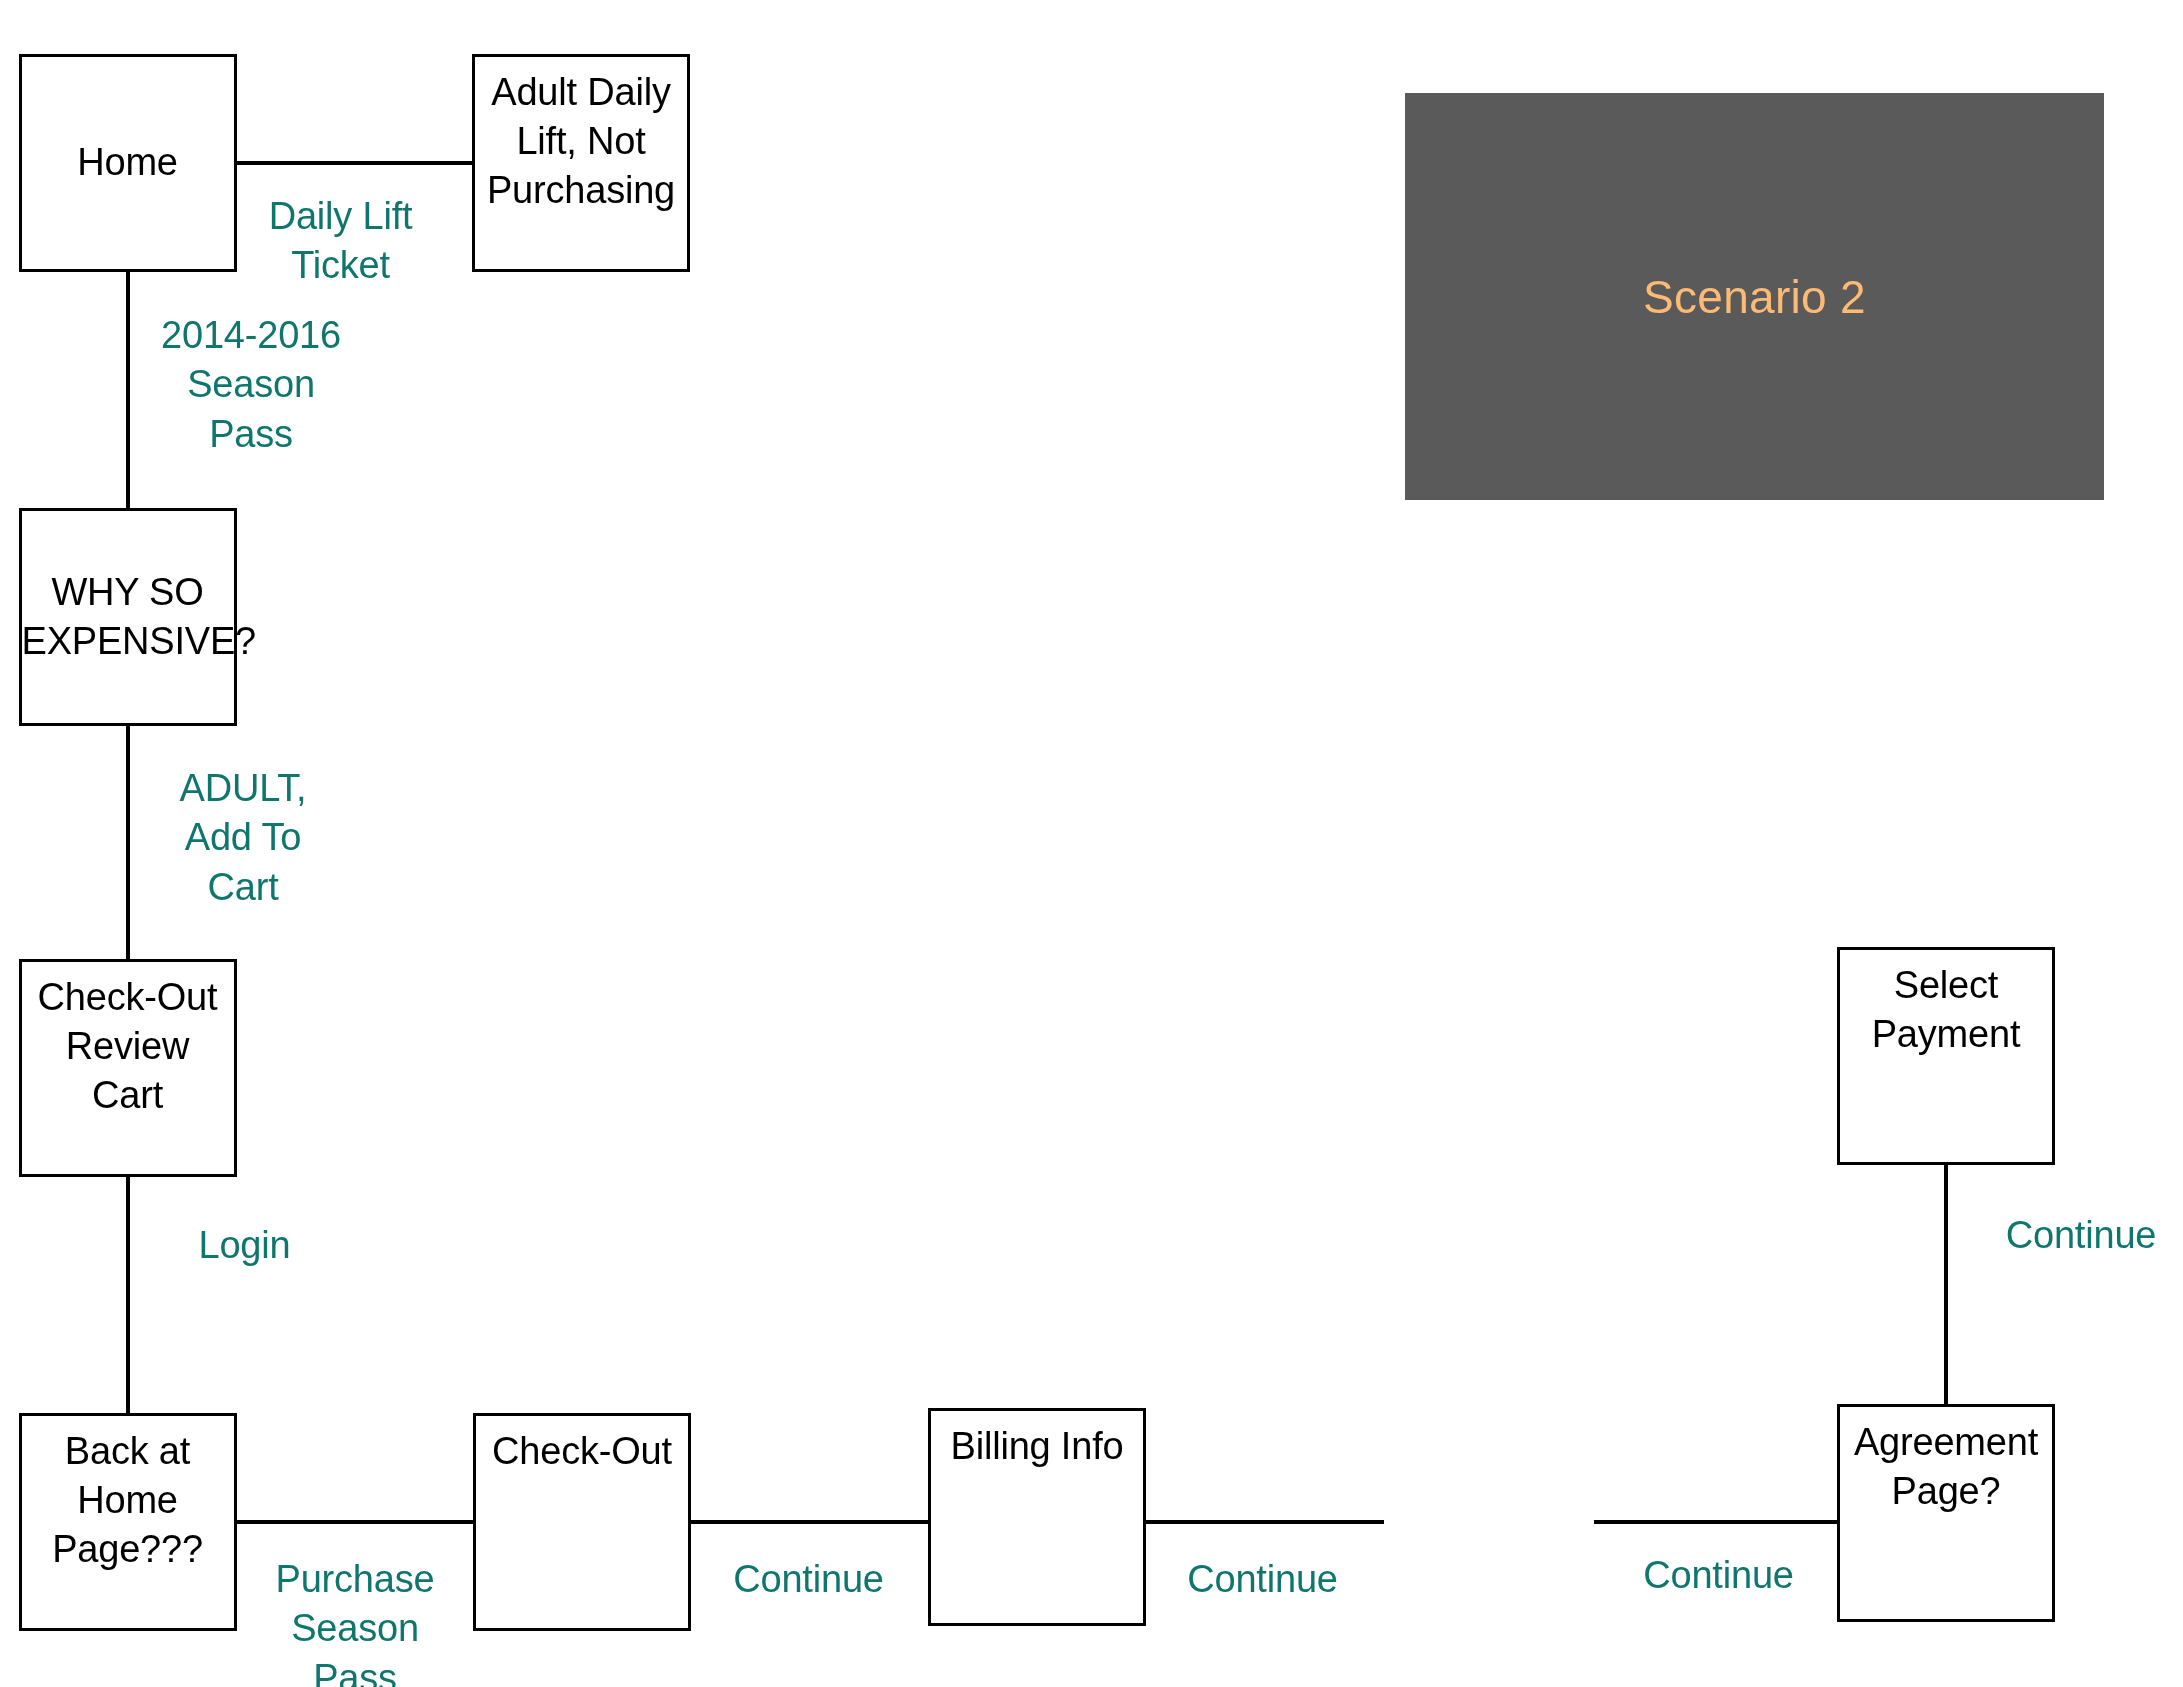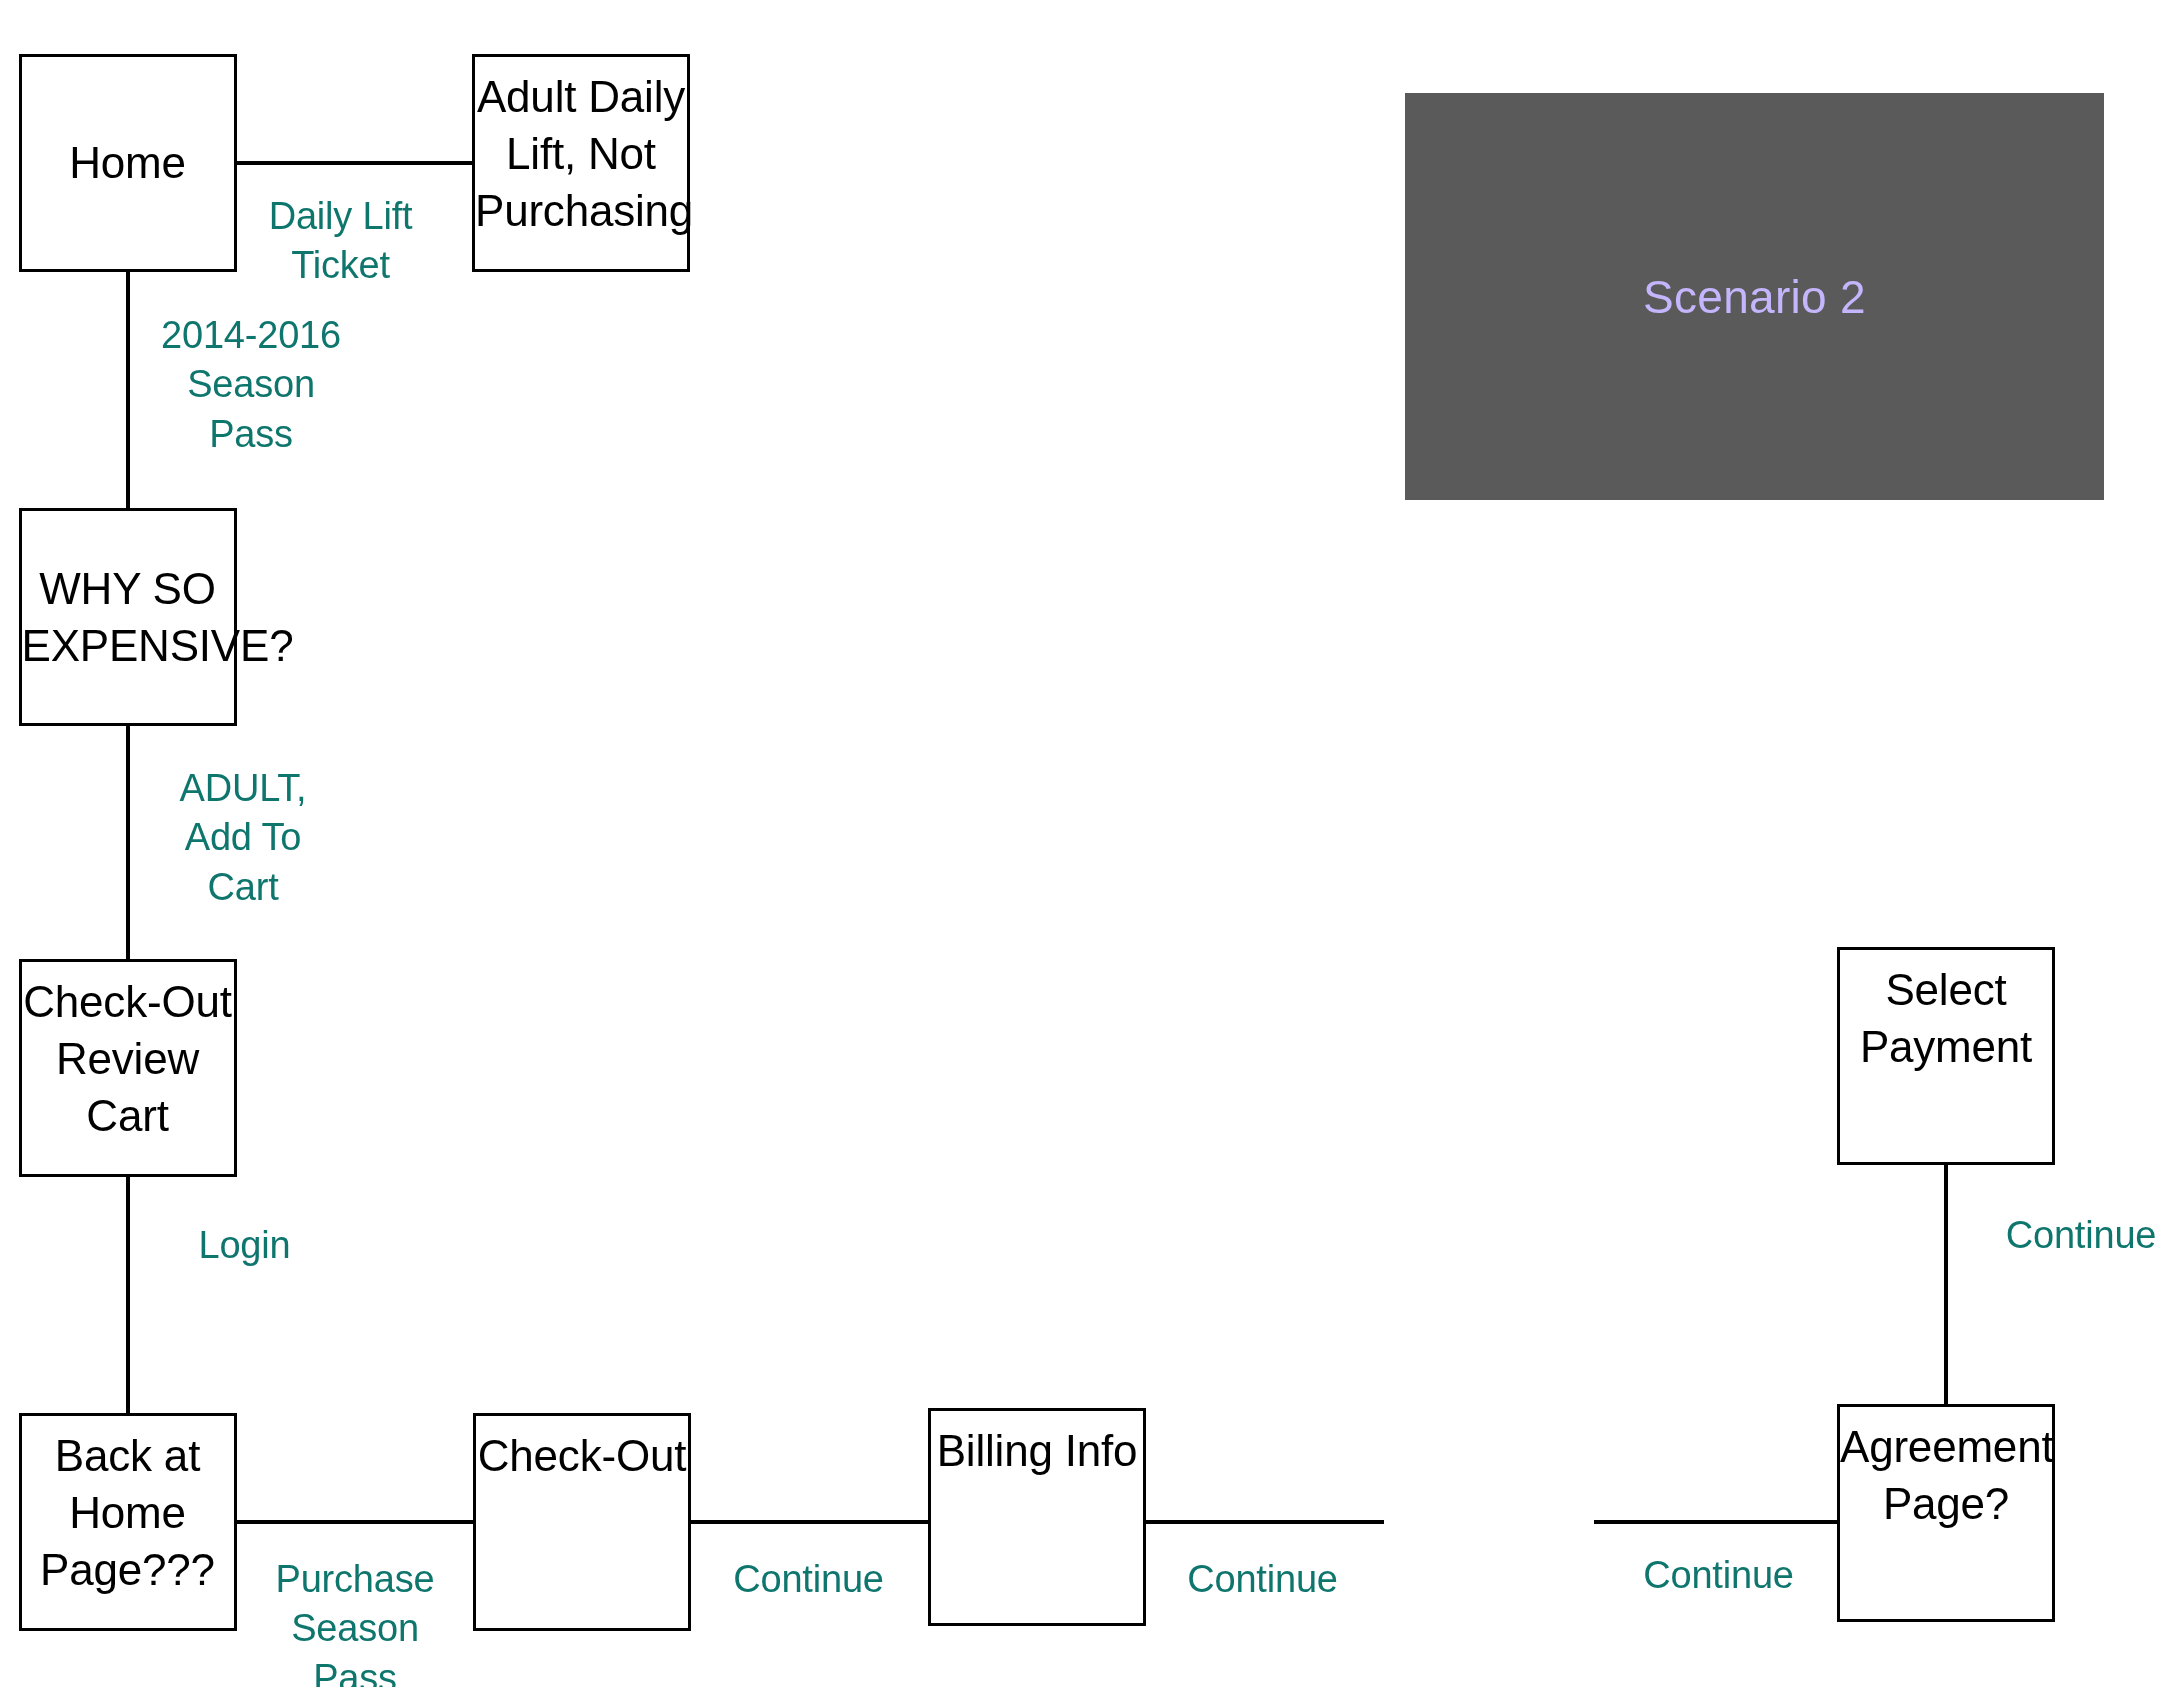--- a/index.html
+++ b/index.html
@@ -23,21 +23,21 @@
     box-sizing: border-box;
     background: #ffffff;
     border: 3.3px solid #000000;
     display: flex;
     justify-content: center;
     align-items: flex-start;
     z-index: 3;
   }
   .node-label {
     font-family: "Liberation Sans", sans-serif;
-    font-size: 44px;
+    font-size: 38px;
     line-height: 1.30;
     color: #000000;
     text-align: center;
     padding-top: 10.6px;
     width: 100%;
     white-space: pre-line;
     font-weight: 400;
     letter-spacing: -0.2px;
   }
   .node.center-v .node-label {
@@ -65,21 +65,21 @@
     position: absolute;
     box-sizing: border-box;
     display: flex;
     align-items: center;
     justify-content: center;
     z-index: 2;
   }
   .scenario-title {
     font-family: "Liberation Sans", sans-serif;
     font-size: 46px;
-    color: #c4b5fd;
+    color: #fdba74;
     text-align: center;
     letter-spacing: 0.3px;
     font-weight: 400;
   }
 </style>
 </head>
 <body>
 
 <div id="canvas">
 

